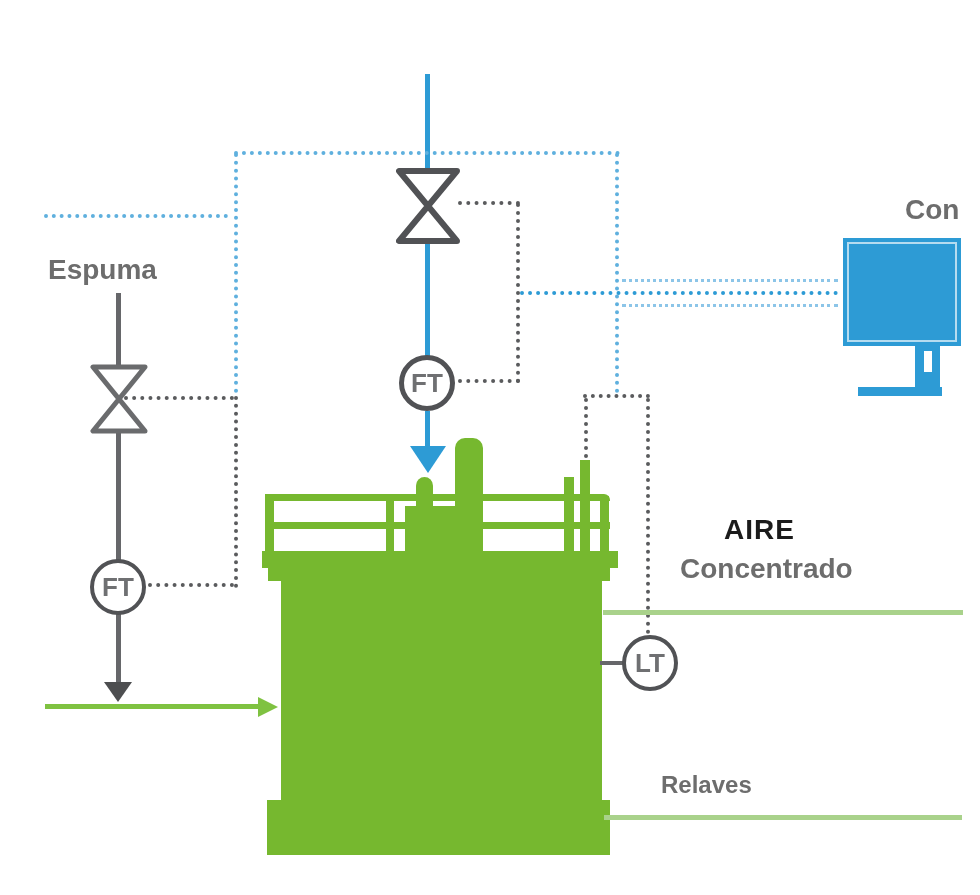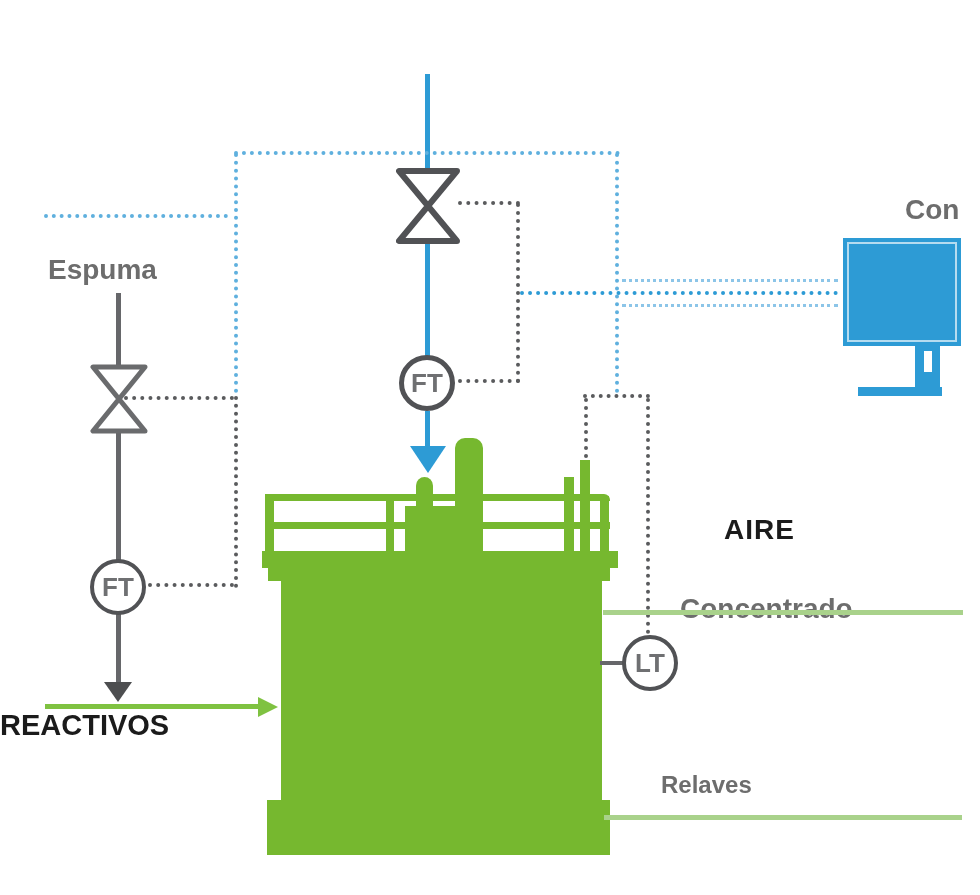--- a/index.html
+++ b/index.html
@@ -47,25 +47,24 @@
 
 <div id="stage">
 
 
   <div class="abs lbl lbl-gray" style="left:48px;top:254px;font-size:28px;">Espuma</div>
 
   <div class="abs lbl lbl-gray" style="left:905px;top:194px;font-size:28px;">Con</div>
 
   <div class="abs lbl lbl-black" style="left:724px;top:514px;font-size:28px;letter-spacing:1px;">AIRE</div>
 
-  <div class="abs lbl lbl-gray" style="left:680px;top:553px;font-size:28px;margin-top:40px;">Concentrado</div>
+  <div class="abs lbl lbl-gray" style="left:680px;top:553px;font-size:28px;">Concentrado</div>
 
   <div class="abs lbl lbl-gray" style="left:661px;top:771px;font-size:24px;">Relaves</div>
 
-  <div class="abs lbl lbl-black" style="left:0px;top:709px;font-size:29px;">REACTIVOS</div>
 
   <div class="abs vline blue-line" style="left:425px;top:74px;height:98px;"></div>
 
   <div class="abs" style="left:396px;top:168px;z-index:5;">
     <svg width="64" height="76" viewBox="0 0 64 76">
       <path d="M3 3 H61 L3 73 H61 Z" fill="#ffffff" stroke="#515255" stroke-width="6" stroke-linejoin="round"></path>
     </svg>
   </div>
 
   <div class="abs vline blue-line" style="left:425px;top:240px;height:116px;"></div>

